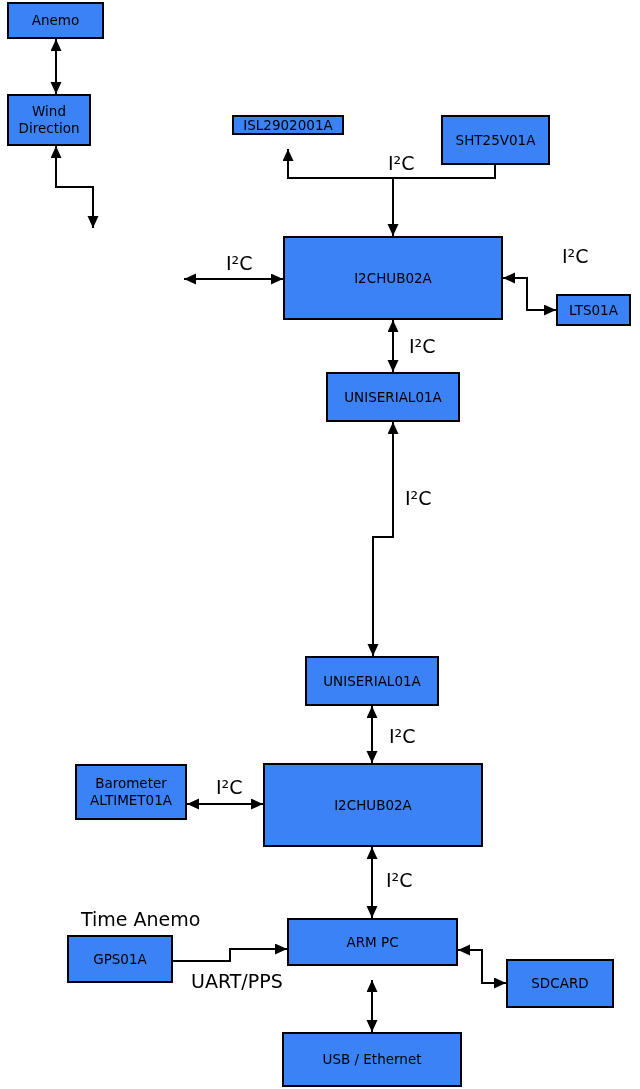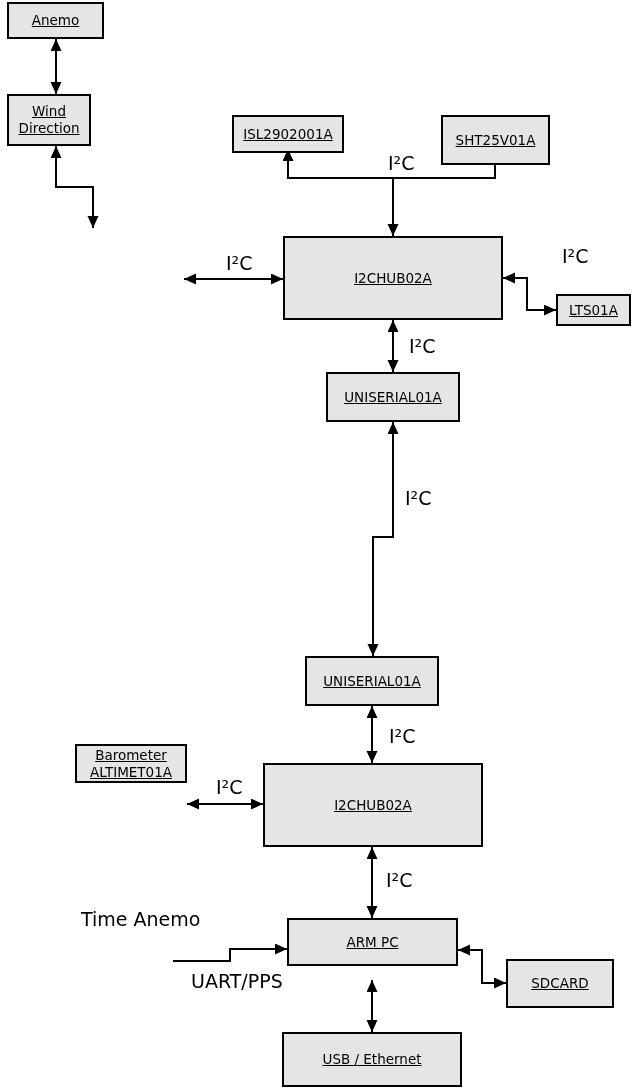--- a/index.html
+++ b/index.html
@@ -26,26 +26,25 @@
     marker-start: url(#ah);
     marker-end: url(#ah);
   }
   .wires path.end {
     marker-end: url(#ah);
   }
   .node {
     position: absolute;
     box-sizing: border-box;
     border: 2px solid #000000;
-    background: #e5e5e5;
+    background: #3b82f6;
     display: flex;
     align-items: center;
     justify-content: center;
     text-align: center;
-    text-decoration: underline;
   }
   .node-label {
     font-size: 13.5px;
     line-height: 1.25;
     white-space: pre-line;
   }
   .edge-label {
     position: absolute;
     font-size: 19px;
     line-height: 1;
@@ -82,21 +81,21 @@
   <div class="node" style="left:7px;top:2px;width:97px;height:37px">
     <span class="node-label">Anemo</span>
   </div>
 
   <div class="node" style="left:7px;top:94px;width:84px;height:52px">
     <span class="node-label">Wind
 Direction</span>
   </div>
 
 
-  <div class="node" style="left:232px;top:115px;width:112px;height:38px">
+  <div class="node" style="left:232px;top:115px;width:112px;height:20px">
     <span class="node-label">ISL2902001A</span>
   </div>
 
   <div class="node" style="left:441px;top:115px;width:109px;height:50px">
     <span class="node-label">SHT25V01A</span>
   </div>
 
   <div class="node" style="left:283px;top:236px;width:220px;height:84px">
     <span class="node-label">I2CHUB02A</span>
   </div>
@@ -106,29 +105,32 @@
   </div>
 
   <div class="node" style="left:326px;top:372px;width:134px;height:50px">
     <span class="node-label">UNISERIAL01A</span>
   </div>
 
   <div class="node" style="left:305px;top:656px;width:134px;height:50px">
     <span class="node-label">UNISERIAL01A</span>
   </div>
 
-  <div class="node" style="left:75px;top:744px;width:112px;height:39px">
+  <div class="node" style="left:75px;top:764px;width:112px;height:56px">
     <span class="node-label">Barometer
 ALTIMET01A</span>
   </div>
 
   <div class="node" style="left:263px;top:763px;width:220px;height:84px">
     <span class="node-label">I2CHUB02A</span>
   </div>
 
+  <div class="node" style="left:67px;top:935px;width:106px;height:48px">
+    <span class="node-label">GPS01A</span>
+  </div>
 
   <div class="node" style="left:287px;top:918px;width:171px;height:48px">
     <span class="node-label">ARM PC</span>
   </div>
 
   <div class="node" style="left:282px;top:1032px;width:180px;height:55px">
     <span class="node-label">USB / Ethernet</span>
   </div>
 
   <div class="node" style="left:506px;top:959px;width:108px;height:49px">

